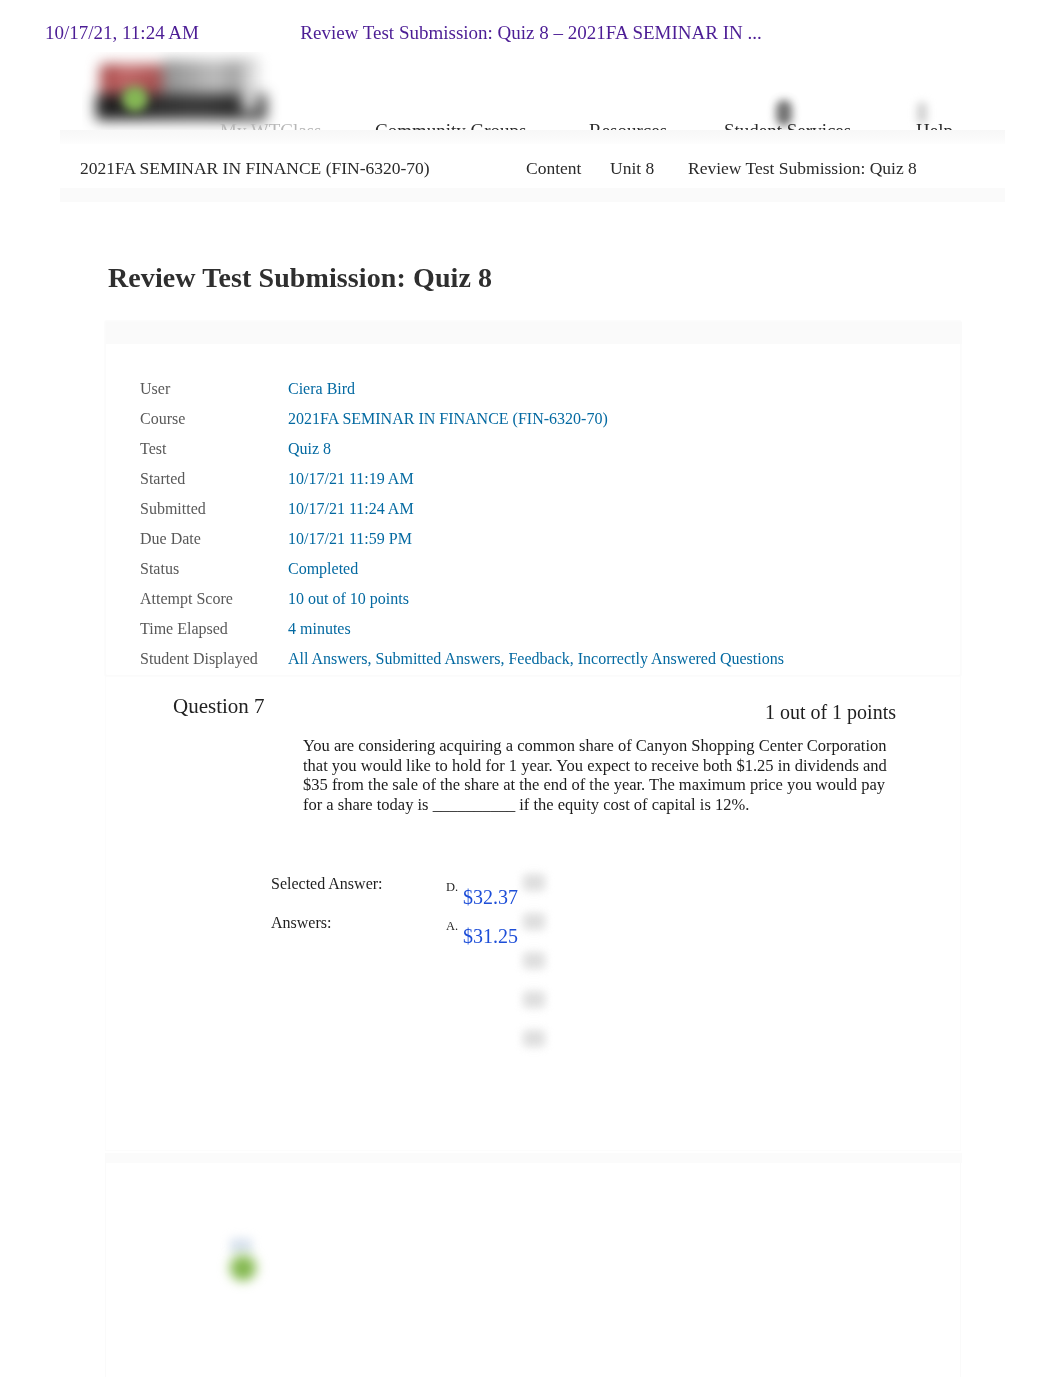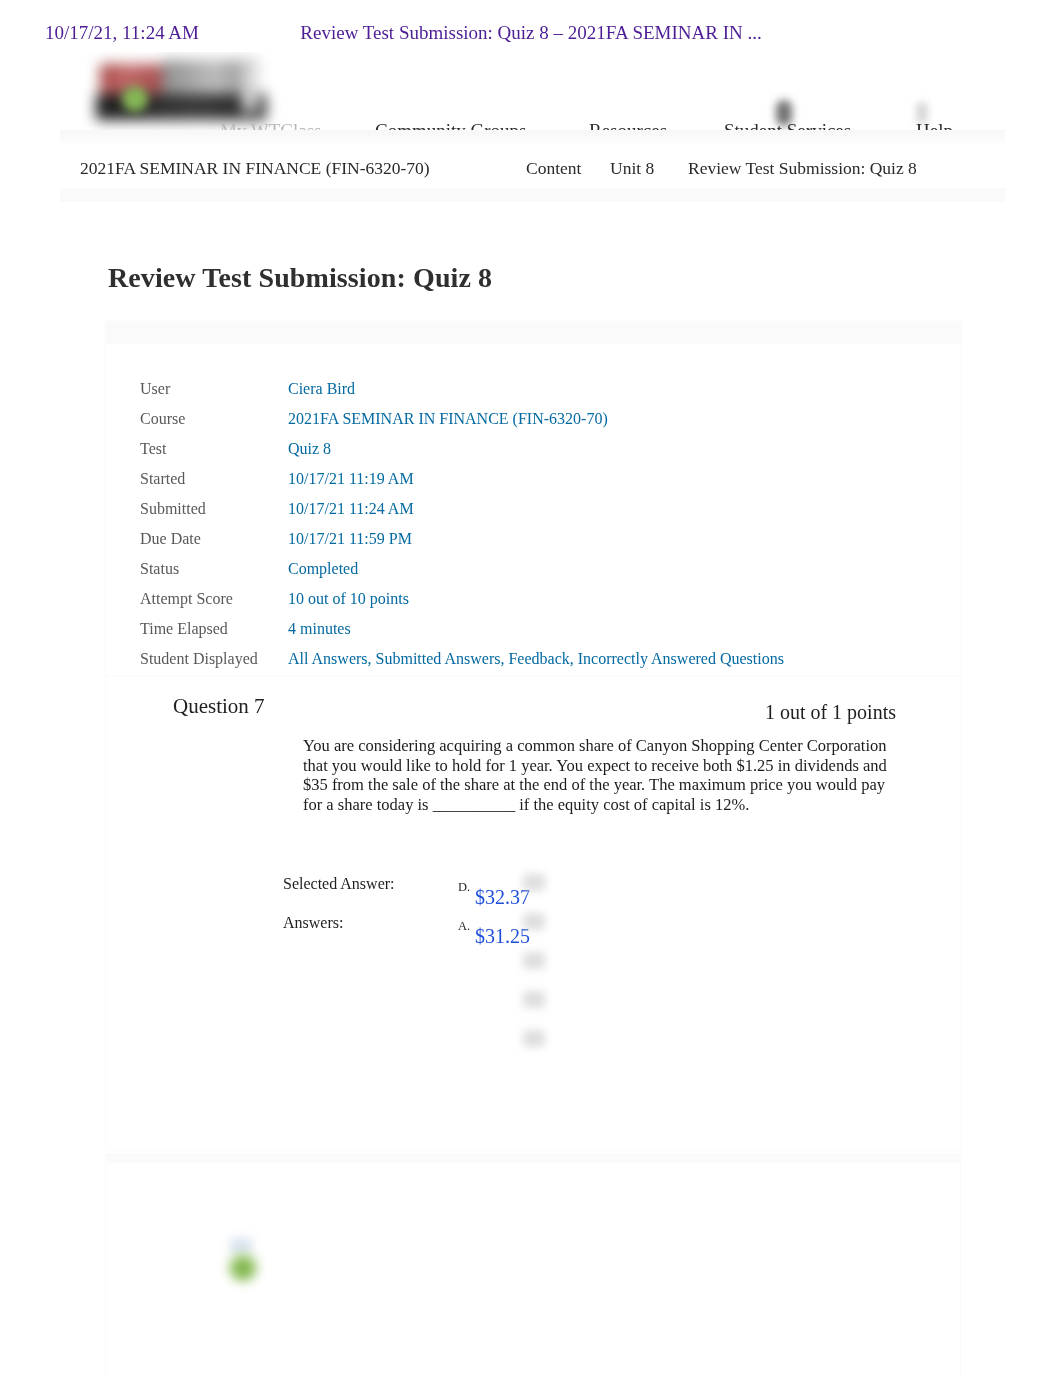--- a/index.html
+++ b/index.html
@@ -252,21 +252,20 @@
 
   .answers-block {
     position: absolute;
     left: 165px;
     top: 192px;
     width: 620px;
   }
   .ans-row {
     position: relative;
     height: 39px;
-    margin-left: 12px;
   }
   .ans-label {
     position: absolute;
     left: 0; top: 6px;
     font-size: 16px;
     color: #1f1f1f;
     white-space: nowrap;
   }
   .ans-letter {
     position: absolute;

